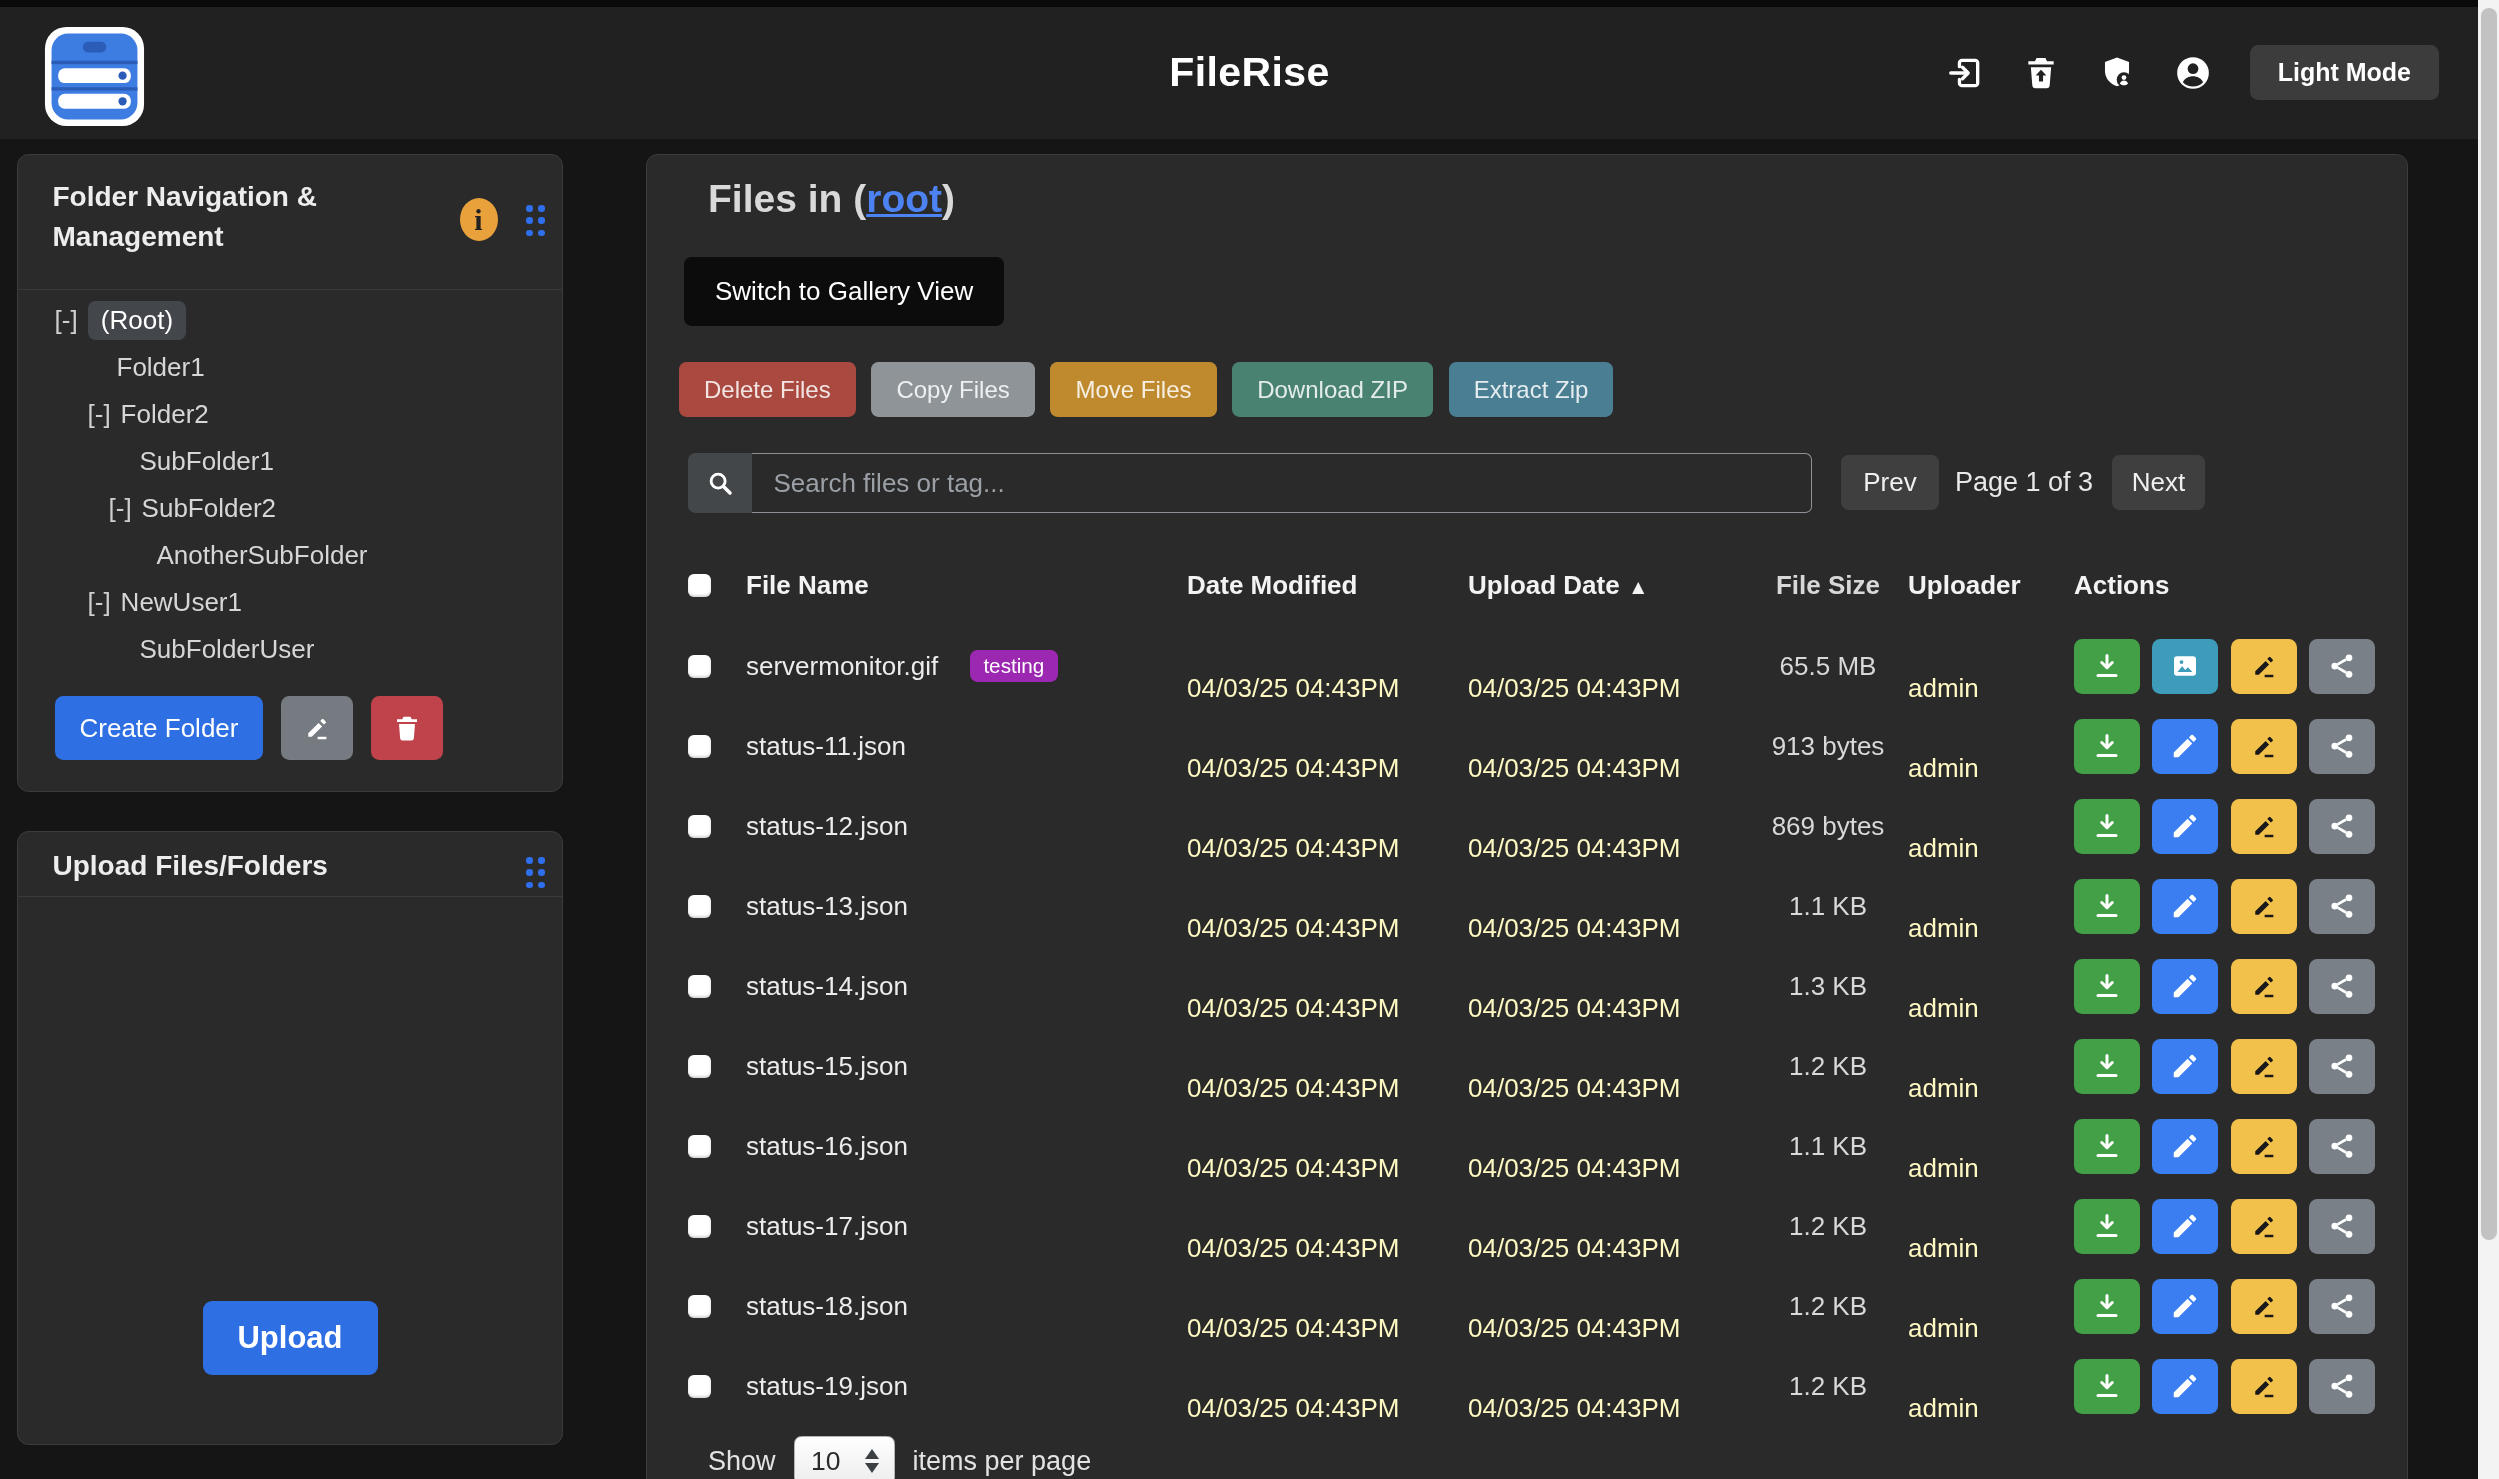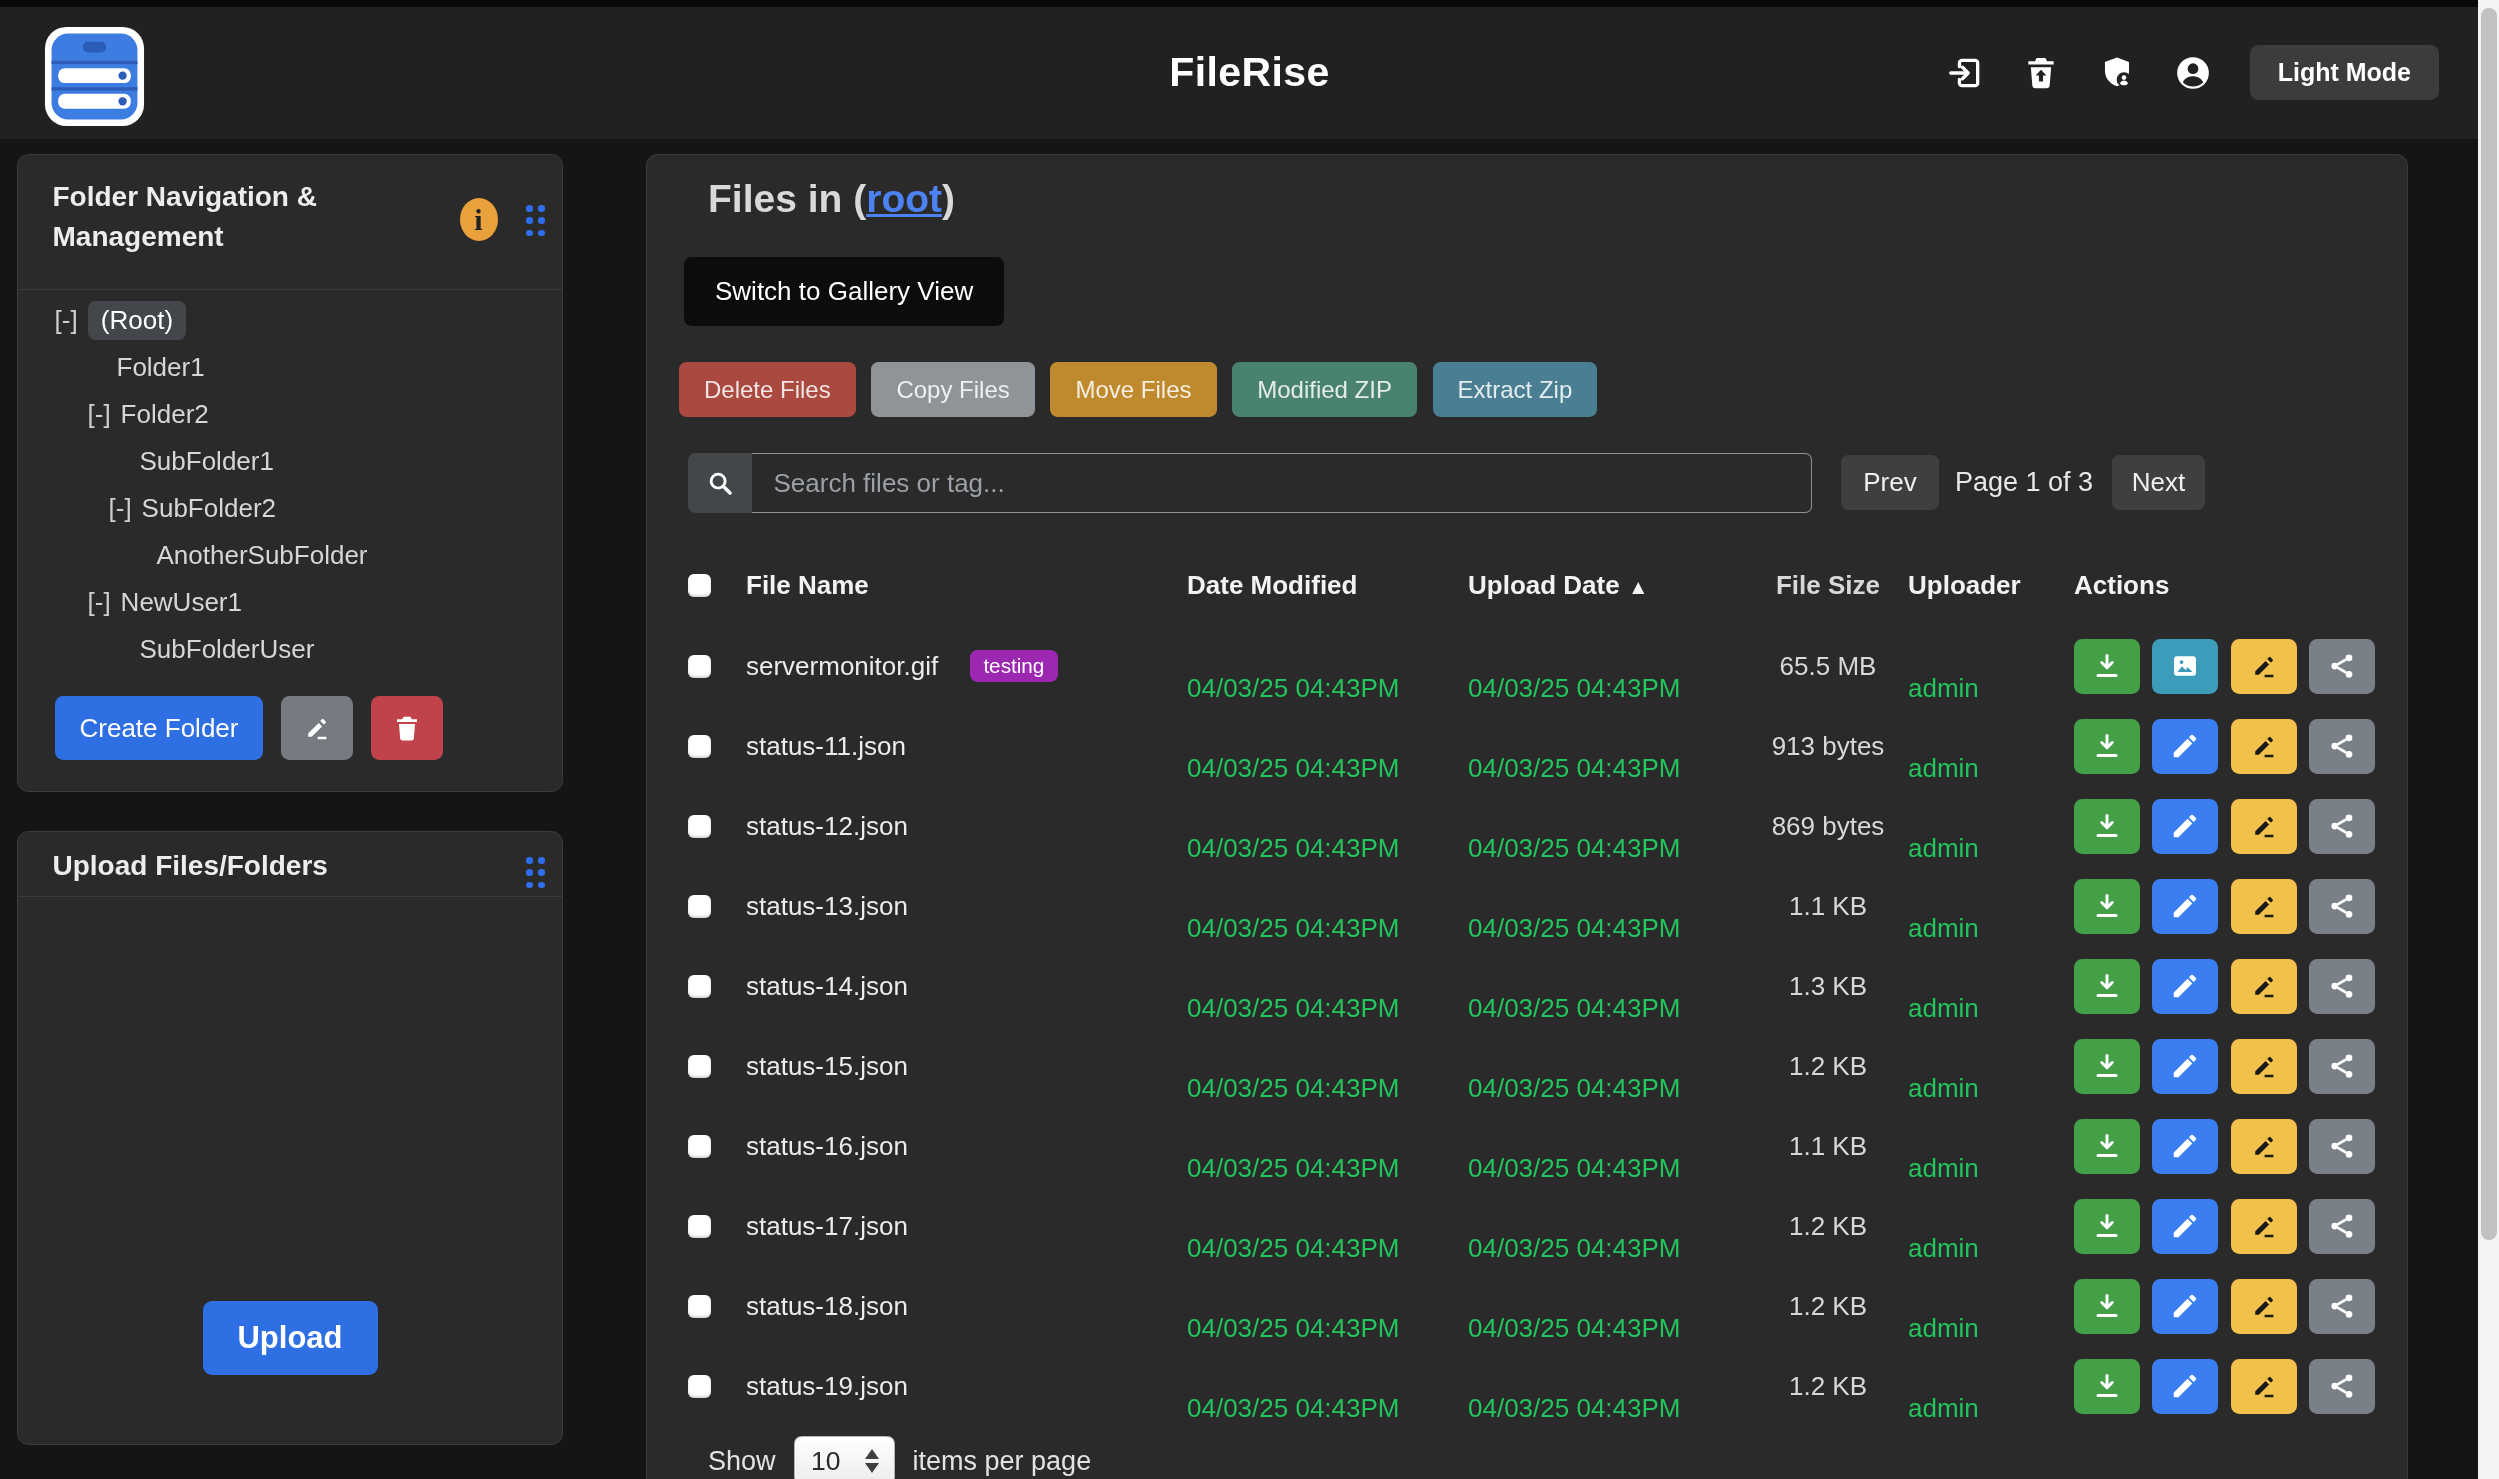--- a/index.html
+++ b/index.html
@@ -83,21 +83,21 @@
     padding-left:41px;padding-right:8.3px;box-sizing:border-box;}
   #table-head{position:absolute;left:0;top:409px;width:100%;height:43px;font-weight:bold;font-size:26px;color:#f3f3f3;}
   #table-head .c-size{}
   .sort-ind{font-size:20.7px;margin-left:8.3px;}
   #rows{position:absolute;left:0;top:471px;width:100%;}
   .trow{height:80px;}
   .cb{width:23px;height:23px;background:#fff;border-radius:5.8px;display:inline-block;
     box-shadow:inset 0 -1.7px 2.5px rgba(0,0,0,.18);cursor:pointer;}
   .c-name{display:flex;align-items:center;font-size:26px;color:#ececec;}
   .tag{margin-left:32px;padding:4.1px 13.2px;border-radius:7.4px;font-size:20.7px;color:#fff;}
-  .c-date,.c-upl{font-size:26px;color:#22c55e;margin-top:44px;}
+  .c-date,.c-upl{font-size:26px;color:#fef9c3;margin-top:44px;}
   .c-size{font-size:26px;color:#d8d8d8;text-align:center;}
   .c-act{display:flex;gap:12.4px;justify-content:flex-end;padding-right:38px;}
   .abtn{width:66px;height:55px;border:none;border-radius:8.3px;display:flex;align-items:center;justify-content:center;cursor:pointer;}
   .abtn svg{width:30px;height:30px;}
 
   #table-footer{position:absolute;left:61px;top:1281px;display:flex;align-items:center;gap:18px;font-size:27px;color:#e3e3e3;}
   #per-page-select{width:99px;height:48px;background:linear-gradient(#ffffff,#ececec);border:0.8px solid #b5b5b5;
     border-radius:7.4px;display:flex;align-items:center;cursor:pointer;}
   #per-page-value{flex:1;text-align:center;color:#2b2b2b;font-size:26.5px;}
   #per-page-stepper{width:30px;display:flex;flex-direction:column;align-items:center;gap:3.3px;padding-right:6.6px;}
@@ -235,21 +235,21 @@
 </section>
 
 <section class="card" id="main-card">
   <div id="files-heading"><span>Files in (</span><a>root</a><span>)</span></div>
   <button id="gallery-btn">Switch to Gallery View</button>
 
   <div id="action-bar">
       <button class="act-btn" style="background: rgb(169, 73, 63);">Delete Files</button>
       <button class="act-btn" style="background: rgb(143, 148, 153);">Copy Files</button>
       <button class="act-btn" style="background: rgb(191, 138, 46);">Move Files</button>
-      <button class="act-btn" style="background: rgb(74, 130, 114);">Modified ZIP</button>
+      <button class="act-btn" style="background: rgb(74, 130, 114);">Download ZIP</button>
       <button class="act-btn" style="background: rgb(73, 126, 147);">Extract Zip</button>
     </div>
 
   <div id="search-row">
     <span id="search-iconbox">
         <span style="width: 30px; height: 30px;">
           <svg viewBox="0 0 24 24" fill="none" style="width: 100%; height: 100%; display: block;">
             <circle cx="10.5" cy="10.5" r="5.6" stroke="currentColor" stroke-width="2.3"></circle>
             <line x1="14.8" y1="14.8" x2="20" y2="20" stroke="currentColor" stroke-width="2.8" stroke-linecap="round"></line>
           </svg>

